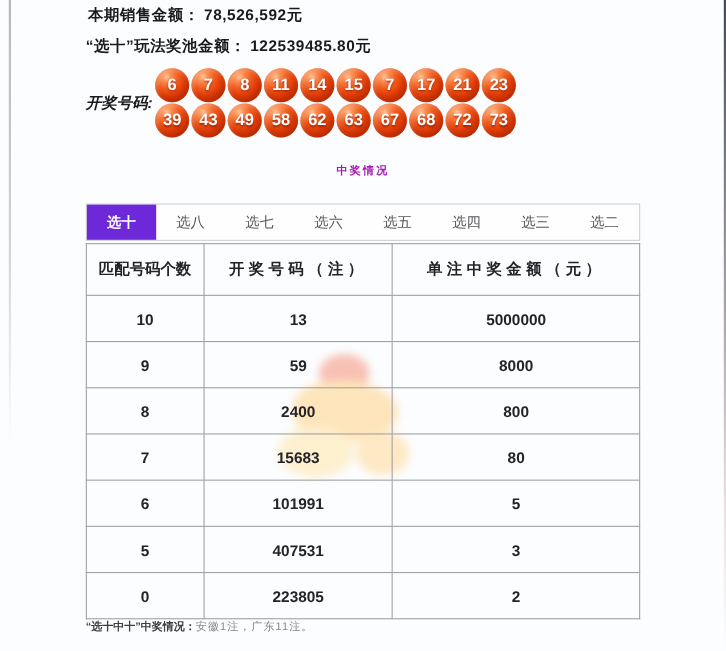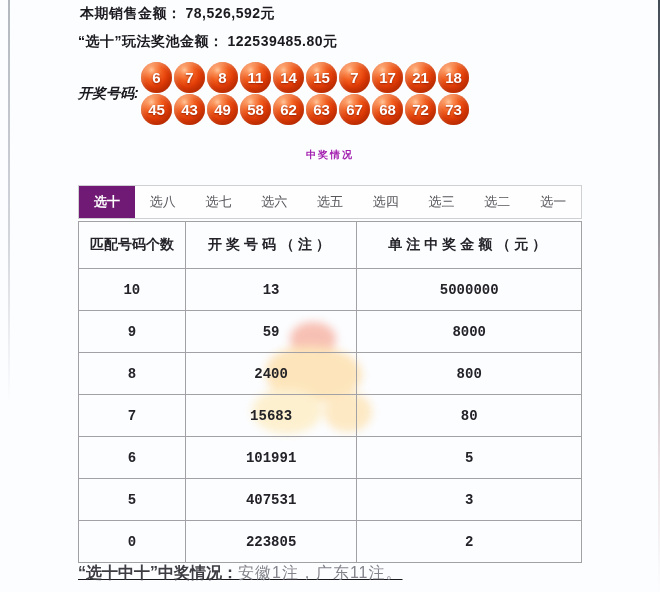--- a/index.html
+++ b/index.html
@@ -32,40 +32,40 @@
     text-shadow:0 1px 2px rgba(140,25,0,.85);
   }
 
   .section-title{position:absolute;top:148px;left:0;width:660px;text-align:center;
     font-size:10px;font-weight:bold;color:#a21caf;letter-spacing:2px;}
 
   .tabs{position:absolute;left:78px;top:185px;width:504px;height:34px;
     display:flex;box-sizing:border-box;border:1px solid #cfd0d4;background:#fefefe;z-index:2;}
   .tab{flex:1;display:flex;align-items:center;justify-content:center;
     font-size:13px;color:#55555b;cursor:pointer;}
-  .tab.active{background:#701a75;color:#fff;font-weight:bold;}
+  .tab.active{background:#6d28d9;color:#fff;font-weight:bold;}
 
   .watermark{position:absolute;left:248px;top:322px;width:130px;height:120px;z-index:0;
     filter:blur(4px);opacity:.35;}
   .wm-b{position:absolute;border-radius:50%;}
   .wm-1{left:42px;top:0;width:46px;height:34px;background:#f0512a;}
   .wm-2{left:18px;top:24px;width:96px;height:56px;background:#ffb83d;border-radius:45% 55% 50% 50%;}
   .wm-3{left:4px;top:66px;width:70px;height:46px;background:#ffd978;}
   .wm-4{left:76px;top:70px;width:48px;height:40px;background:#ffc558;}
 
   table.prize-table{position:absolute;left:78px;top:221px;width:504px;
-    border-collapse:collapse;z-index:1;background:transparent;font-family:Liberation Mono, monospace;}
+    border-collapse:collapse;z-index:1;background:transparent;}
   .prize-table th,.prize-table td{
     border:1px solid #a2a2a6;text-align:center;vertical-align:middle;
     font-size:14px;font-weight:bold;color:#232328;background:transparent;}
   .prize-table th{height:44px;}
   .prize-table th:not(:first-child){letter-spacing:4px;}
   .prize-table td{height:39px;}
 
-  .footer{position:absolute;left:78px;top:563px;font-size:16px;text-decoration:underline;}
+  .footer{position:absolute;left:78px;top:563px;font-size:10px;}
   .footer .f-label{font-weight:bold;color:#3c3c42;}
   .footer .f-value{color:#84848c;letter-spacing:1px;}
 </style>
 </head>
 <body>
 
 <div class="page">
 
   <div class="edge-left"></div>
   <div class="edge-right"></div>
@@ -84,24 +84,24 @@
       <div class="ball-row" id="ball-row-1">
           <div class="ball">6</div>
           <div class="ball">7</div>
           <div class="ball">8</div>
           <div class="ball">11</div>
           <div class="ball">14</div>
           <div class="ball">15</div>
           <div class="ball">7</div>
           <div class="ball">17</div>
           <div class="ball">21</div>
-          <div class="ball">18</div>
+          <div class="ball">23</div>
         </div>
       <div class="ball-row" id="ball-row-2">
-          <div class="ball">45</div>
+          <div class="ball">39</div>
           <div class="ball">43</div>
           <div class="ball">49</div>
           <div class="ball">58</div>
           <div class="ball">62</div>
           <div class="ball">63</div>
           <div class="ball">67</div>
           <div class="ball">68</div>
           <div class="ball">72</div>
           <div class="ball">73</div>
         </div>
@@ -112,21 +112,20 @@
 
   <div class="tabs" id="tabs">
       <div class="tab active">选十</div>
       <div class="tab">选八</div>
       <div class="tab">选七</div>
       <div class="tab">选六</div>
       <div class="tab">选五</div>
       <div class="tab">选四</div>
       <div class="tab">选三</div>
       <div class="tab">选二</div>
-      <div class="tab">选一</div>
     </div>
 
   <div class="watermark">
     <div class="wm-b wm-1"></div>
     <div class="wm-b wm-2"></div>
     <div class="wm-b wm-3"></div>
     <div class="wm-b wm-4"></div>
   </div>
 
   <table class="prize-table" id="prize-table">

